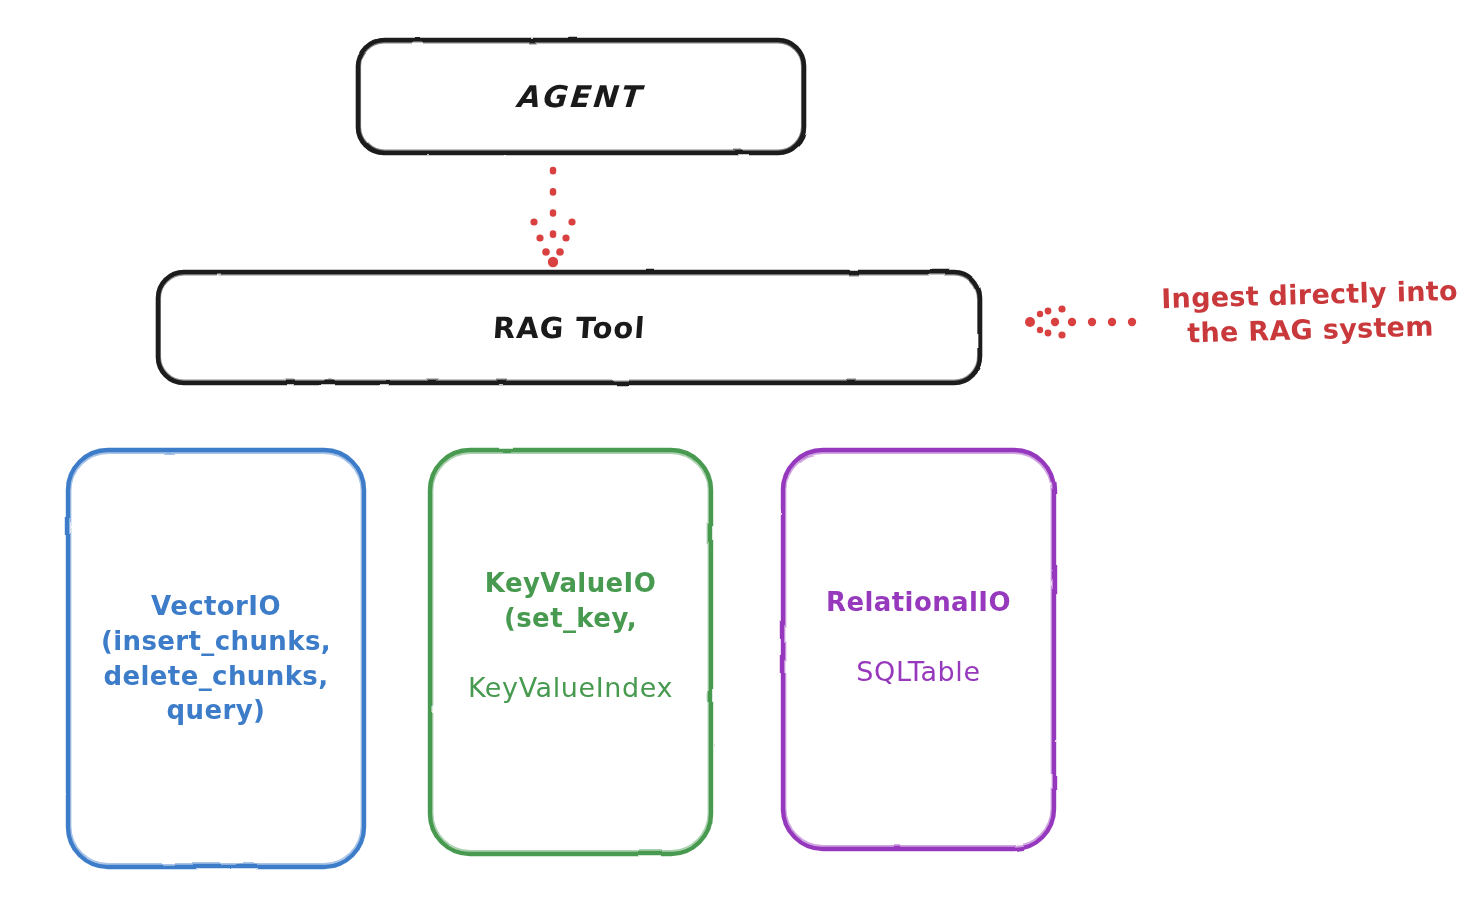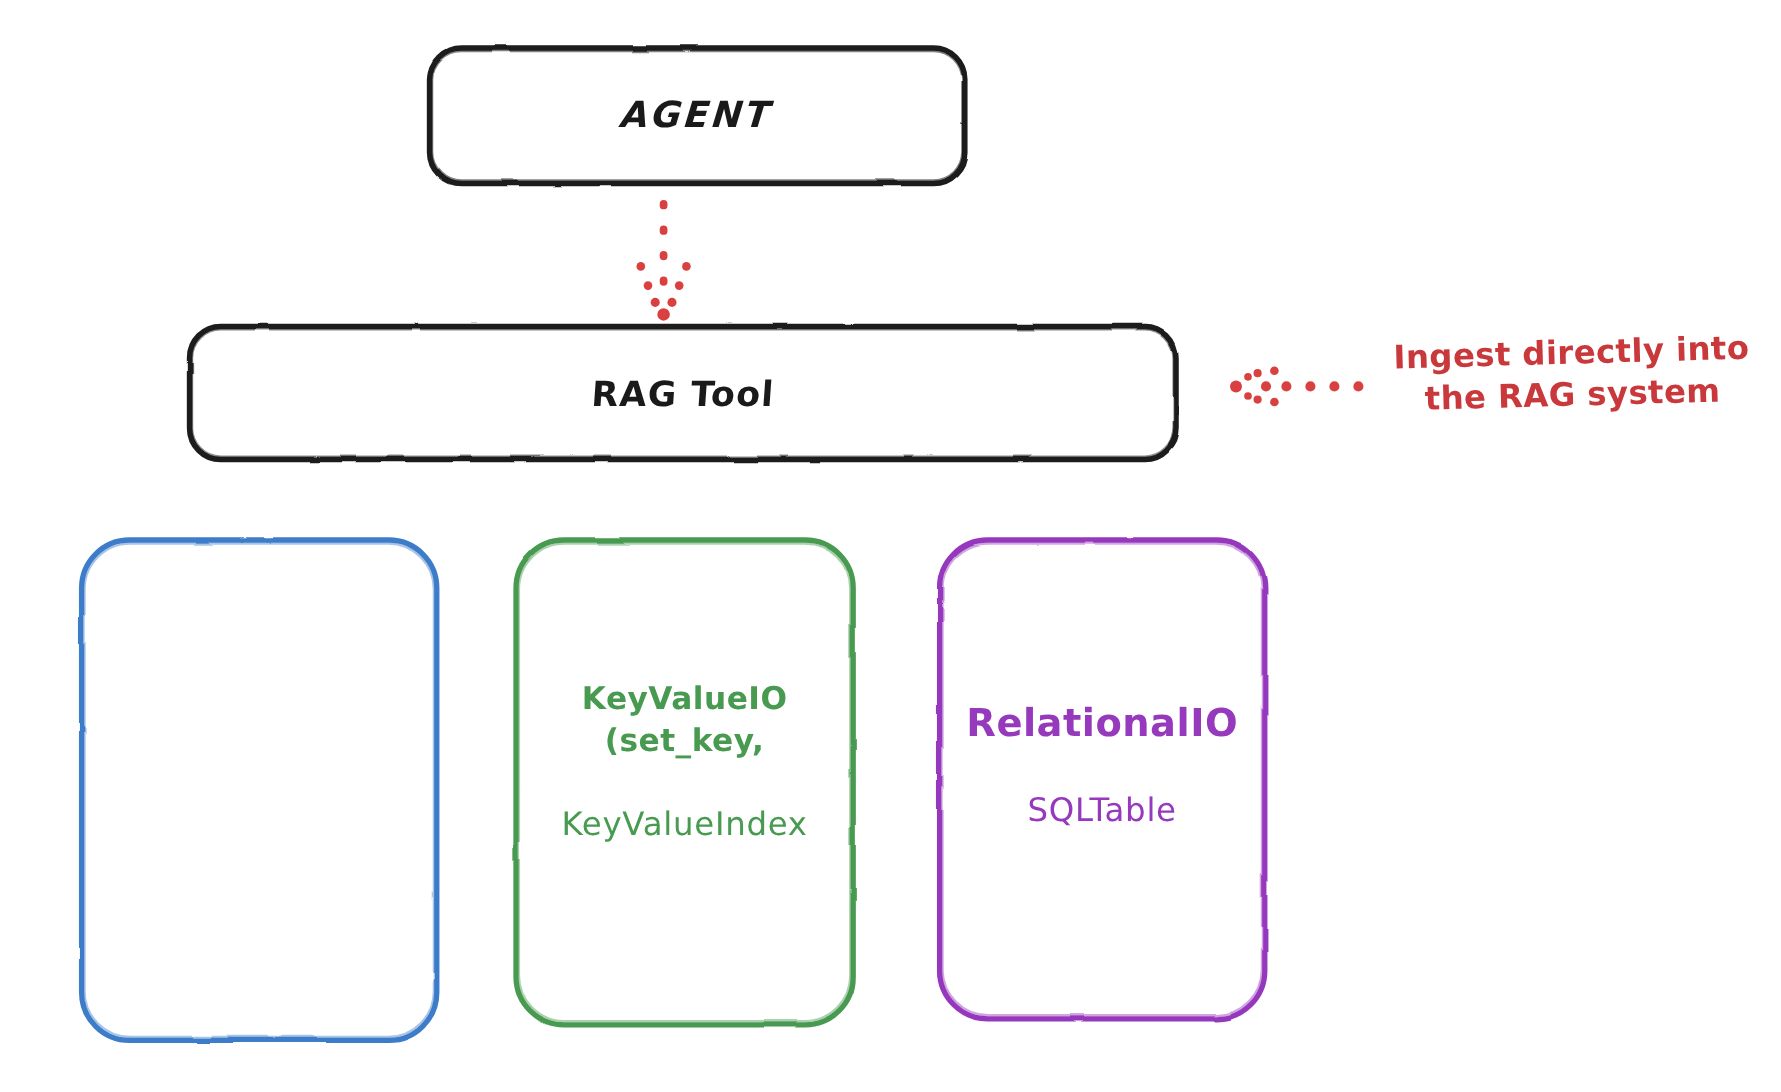--- a/index.html
+++ b/index.html
@@ -104,21 +104,21 @@
   #keyvalueio-node .api-block { font-size: 26px; }
   #keyvalueio-node .inner { transform: translateY(-16px); }
 
   #relationalio-node {
     left: 781px;
     top: 448px;
     width: 275px;
     height: 403px;
     color: #9639bd;
   }
-  #relationalio-node .api-block { font-size: 32px; margin-top: 24px; }
+  #relationalio-node .api-block { font-size: 26px; margin-top: 24px; }
   #relationalio-node .inner { transform: translateY(-24px); }
 
   .leaf .inner {
     display: flex;
     flex-direction: column;
     align-items: center;
     justify-content: center;
   }
 
   
@@ -207,20 +207,26 @@
 <div class="node" id="agent-node">
   <span id="agent-label">AGENT</span>
 </div>
 
 <div class="node" id="rag-node">
   <span id="rag-label">RAG Tool</span>
 </div>
 
 <div class="node leaf" id="vectorio-node">
   <div class="inner">
+    <div class="api-block">
+      <span class="line">VectorIO</span>
+      <span class="line">(insert_chunks,</span>
+      <span class="line">delete_chunks,</span>
+      <span class="line">query)</span>
+    </div>
   </div>
 </div>
 
 <div class="node leaf" id="keyvalueio-node">
   <div class="inner">
     <div class="api-block">
       <span class="line">KeyValueIO</span>
       <span class="line">(set_key,</span>
     </div>
     <div class="index-block">

